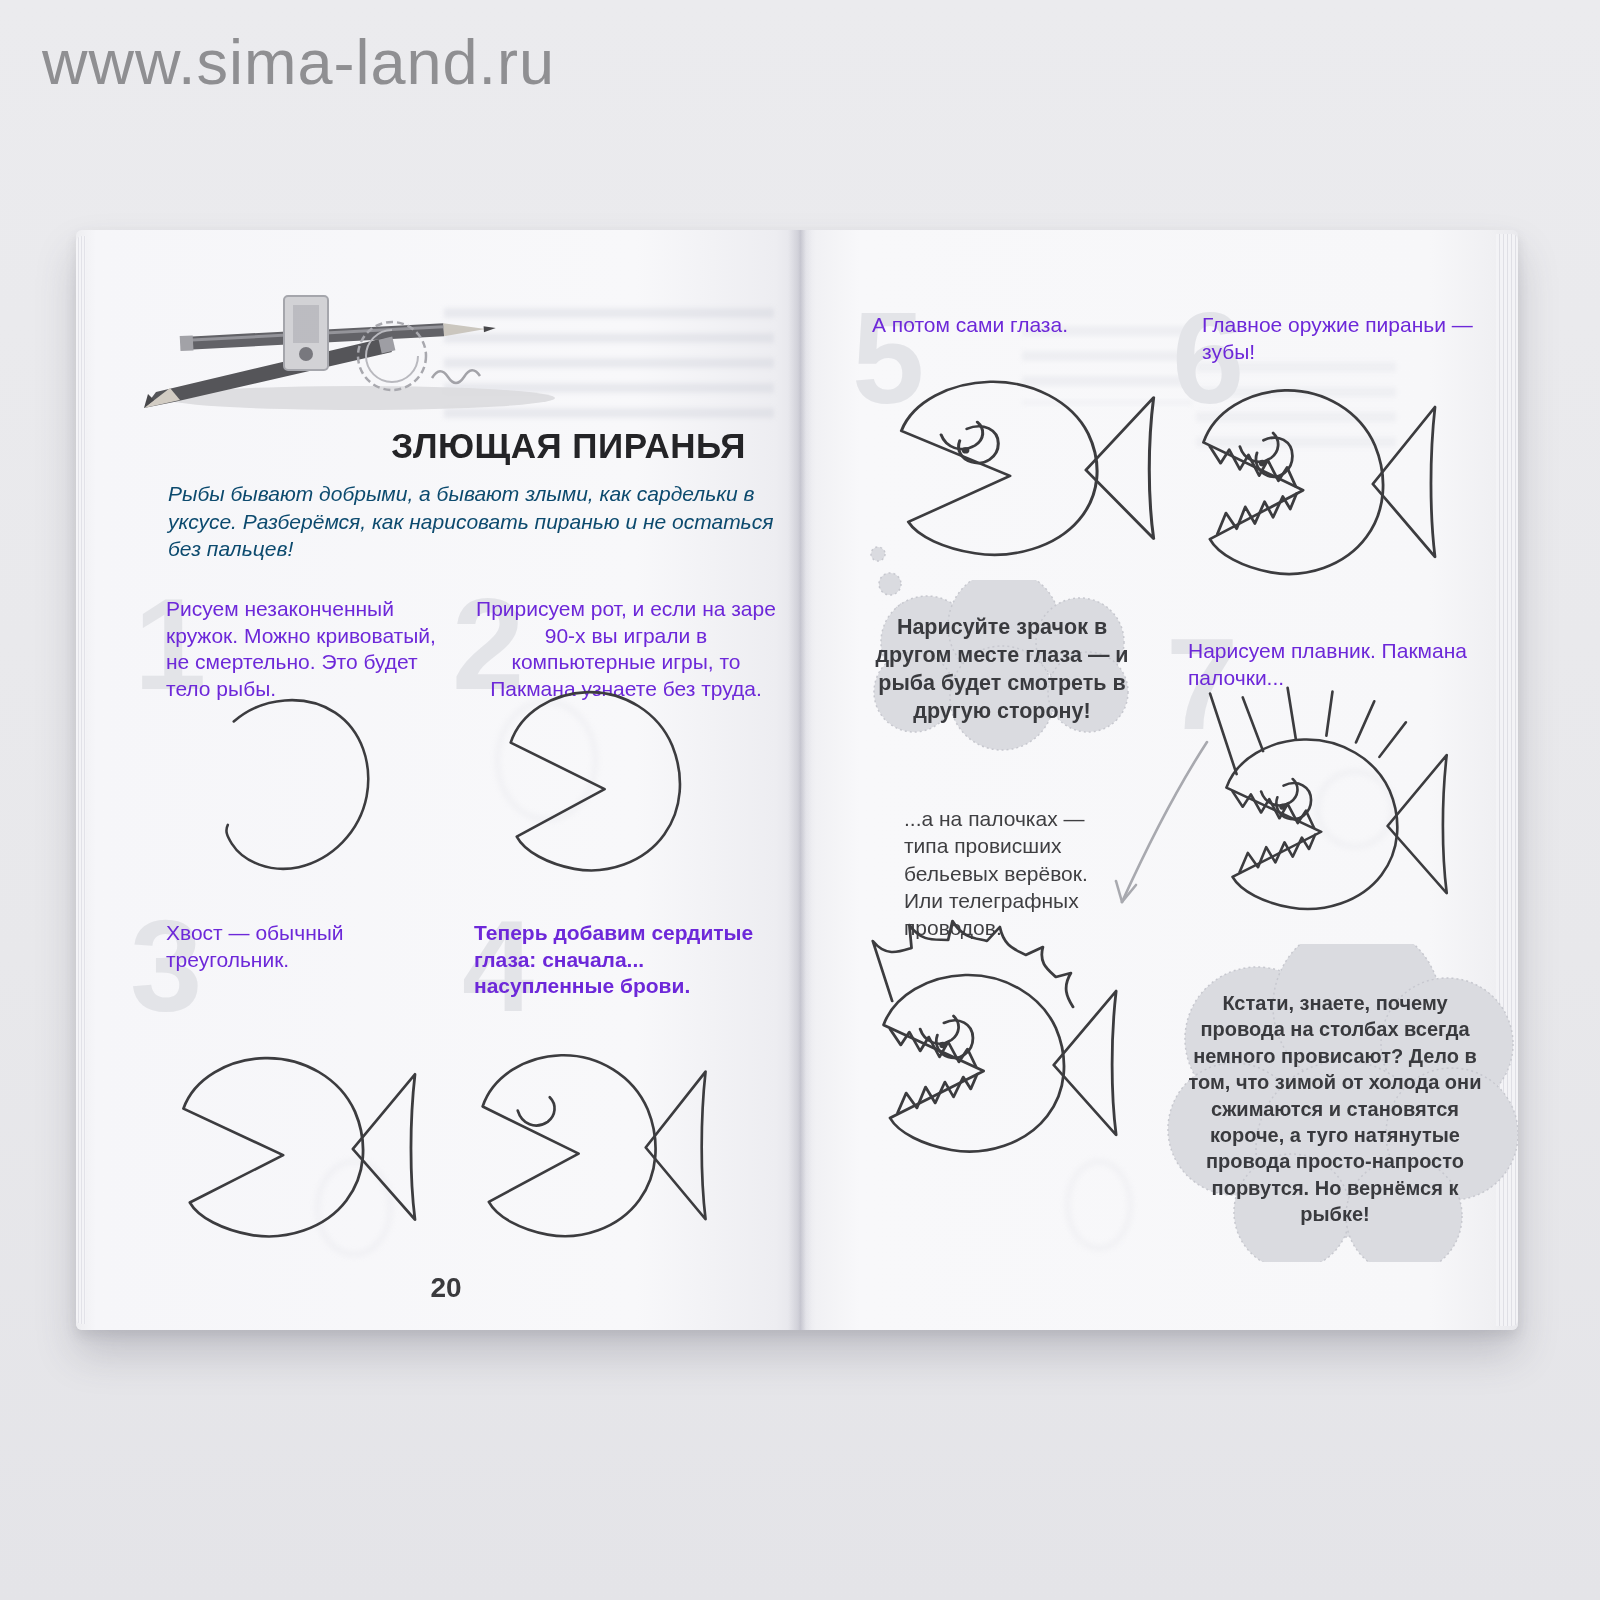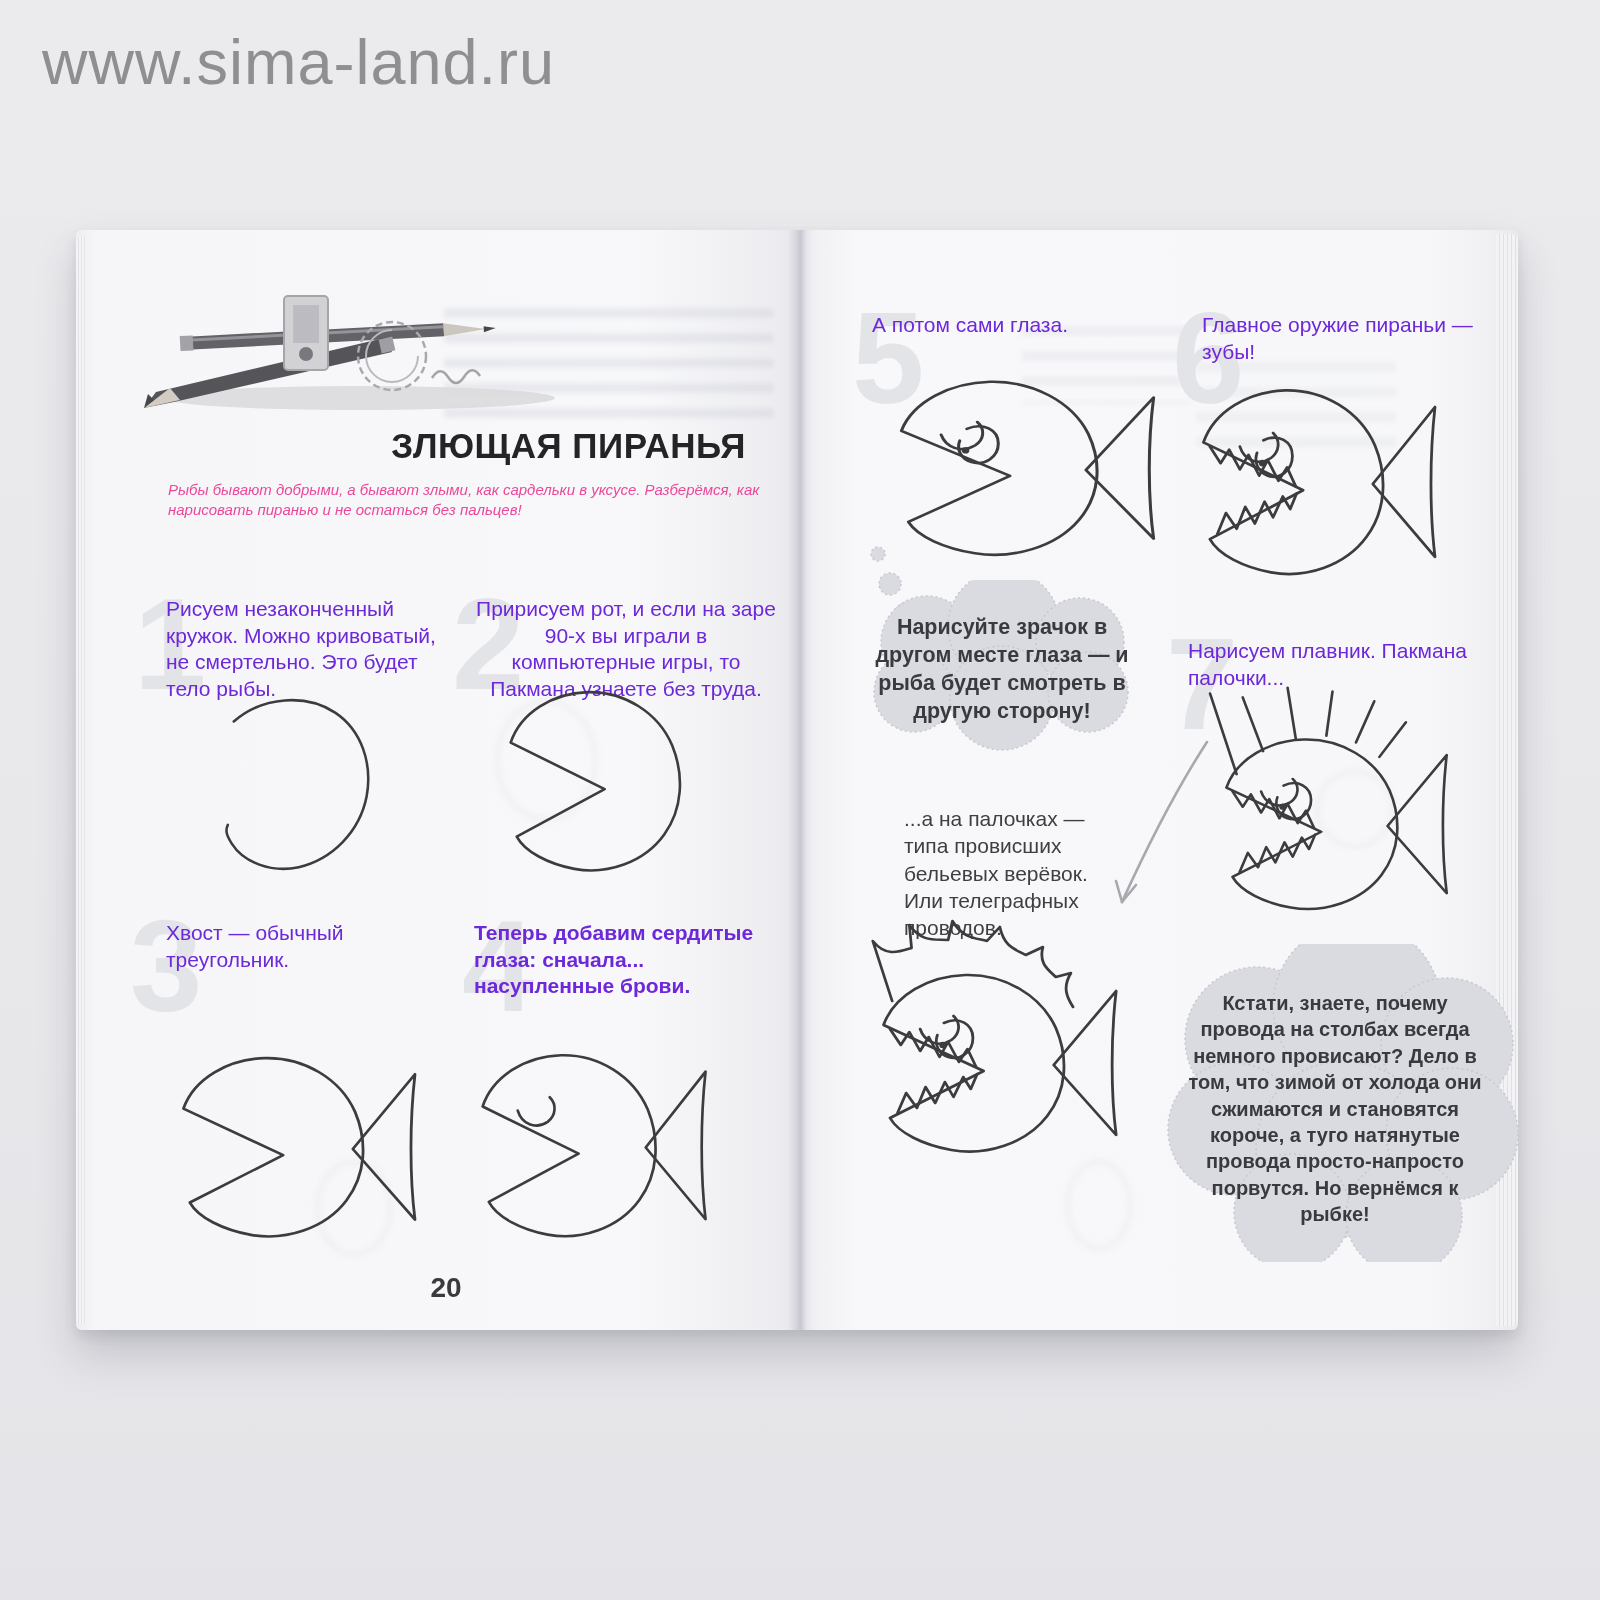--- a/index.html
+++ b/index.html
@@ -45,21 +45,21 @@
   .abs{position:absolute;}
   .step-text{font-size:21px;line-height:1.27;color:#6d28d9;z-index:2;}
   .ghost-num{
     position:absolute;font-size:130px;font-weight:700;line-height:.9;
     color:#e3e4e8;z-index:1;user-select:none;
   }
   .title{
     font-size:35px;font-weight:700;letter-spacing:.5px;color:#242427;
     text-align:right;z-index:2;
   }
-  .intro{font-size:15px;font-style:italic;line-height:1.32;color:#ec4899;z-index:2;}
+  .intro{font-size:21px;font-style:italic;line-height:1.32;color:#0c4a6e;z-index:2;}
   .page-num{font-size:28px;font-weight:600;color:#3a3a3d;text-align:center;}
   .cloud-text{
     position:absolute;font-weight:700;text-align:center;color:#393a3e;z-index:2;
   }
   .note-text{font-size:21px;line-height:1.3;color:#3f3f42;z-index:2;}
   .showthrough{
     position:absolute;z-index:0;filter:blur(2.5px);opacity:.55;
     background:repeating-linear-gradient(180deg,rgba(196,199,210,.55) 0 10px,rgba(0,0,0,0) 10px 25px);
   }
   .ghost-ring{

